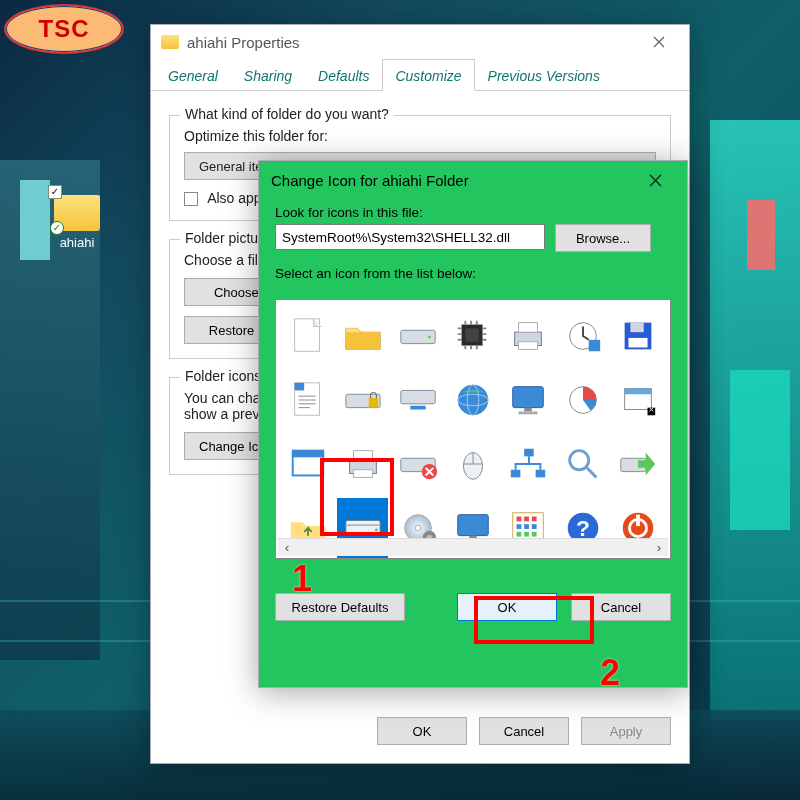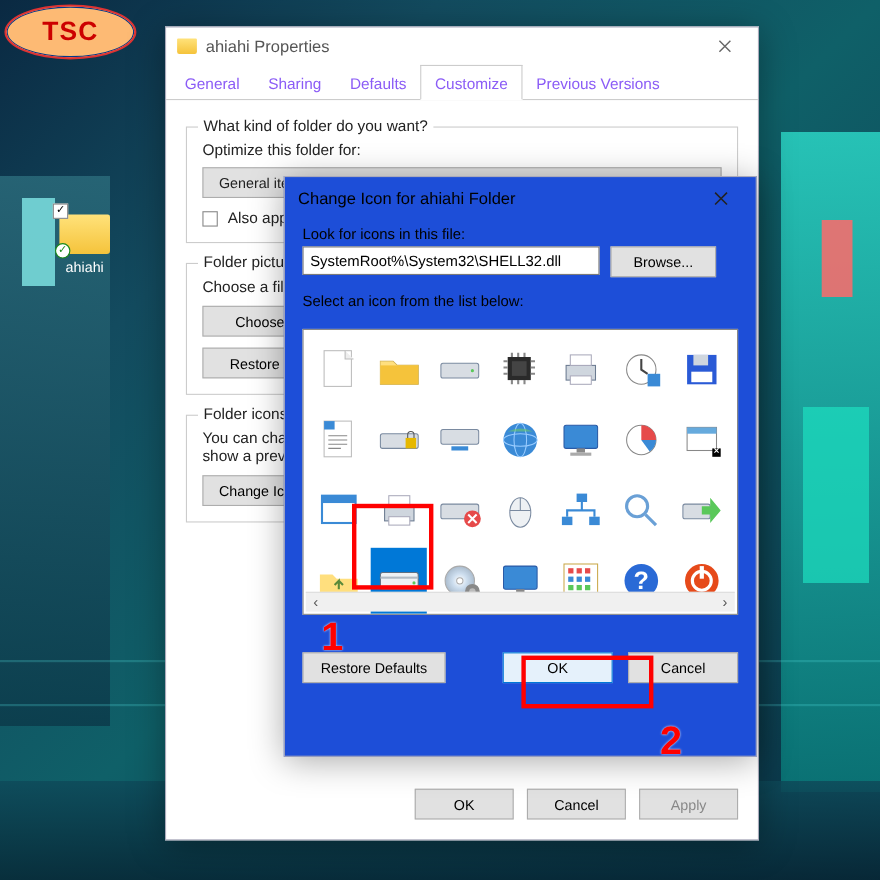--- a/index.html
+++ b/index.html
@@ -40,32 +40,32 @@
   
   .win {
     position:absolute; background:#fff; border:1px solid #aab;
     box-shadow:0 4px 30px rgba(0,0,0,.35);
   }
   .win-prop { left:150px; top:24px; width:540px; height:740px; }
   .titlebar { height:34px; display:flex; align-items:center; padding:16px 10px; color:#555; font-size:15px; }
   .titlebar .tb-icon { width:18px; height:14px; background:linear-gradient(180deg,#ffe27a,#f5c33b); margin-right:8px; border-radius:1px 1px 2px 2px;}
   .titlebar .close { margin-left:auto; width:40px; height:28px; display:flex; align-items:center; justify-content:center; color:#666; font-size:16px;}
   .tabs { display:flex; border-bottom:1px solid #ccc; padding:0 4px; font-size:14px;}
-  .tab { padding:8px 12px 6px; color:#8b5cf6; border:1px solid transparent; border-bottom:none; margin-bottom:-1px; cursor:default;}
+  .tab { padding:8px 12px 6px; color:#0f766e; border:1px solid transparent; border-bottom:none; margin-bottom:-1px; cursor:default;font-style:italic;}
   .tab.active { background:#fff; border-color:#ccc; border-bottom:1px solid #fff;}
   .prop-body { padding:14px 18px; font-size:14px; color:#222;}
   .group { border:1px solid #ccc; margin:10px 0 18px; padding:12px 14px 14px; position:relative;}
   .group-legend { position:absolute; top:-10px; left:10px; background:#fff; padding:0 5px; font-size:14px;}
   .wbtn { height:28px; min-width:90px; padding:0 14px; background:#e1e1e1; border:1px solid #adadad; font-size:13px; cursor:default; display:inline-flex; align-items:center; justify-content:center;}
   .wbtn.disabled { color:#888; }
   .chk { display:inline-block; width:14px; height:14px; border:1px solid #888; margin-right:6px; vertical-align:middle;}
   .prop-buttons { position:absolute; right:18px; bottom:18px; display:flex; gap:12px;}
 
   
-  .win-icon { left:258px; top:160px; width:430px; height:528px; background:#1d4ed8;}
+  .win-icon { left:258px; top:160px; width:430px; height:528px; background:#22c55e;}
   .ci-title { height:38px; display:flex; align-items:center; padding:0 12px; font-size:15px; color:#000;}
   .ci-title .close { margin-left:auto; width:40px; height:28px; display:flex; align-items:center; justify-content:center; font-size:16px;}
   .ci-body { padding:6px 16px 14px; font-size:13.5px; color:#000;}
   .path-row { display:flex; gap:10px; margin:4px 0 14px;}
   .path-input { flex:0 0 270px; height:26px; border:1px solid #7a7a7a; padding:2px 6px; font-size:13.5px;}
   .icon-list-wrap { border:1px solid #888; height:260px; position:relative; overflow:hidden; background:#fff;}
   .icon-grid { display:grid; grid-template-columns:repeat(7,1fr); grid-auto-rows:60px; gap:4px; padding:6px 6px 2px;}
   .ico { display:flex; align-items:center; justify-content:center; position:relative;}
   .ico.selected { background:#0078d7; }
   .ico svg { width:42px; height:42px; }

